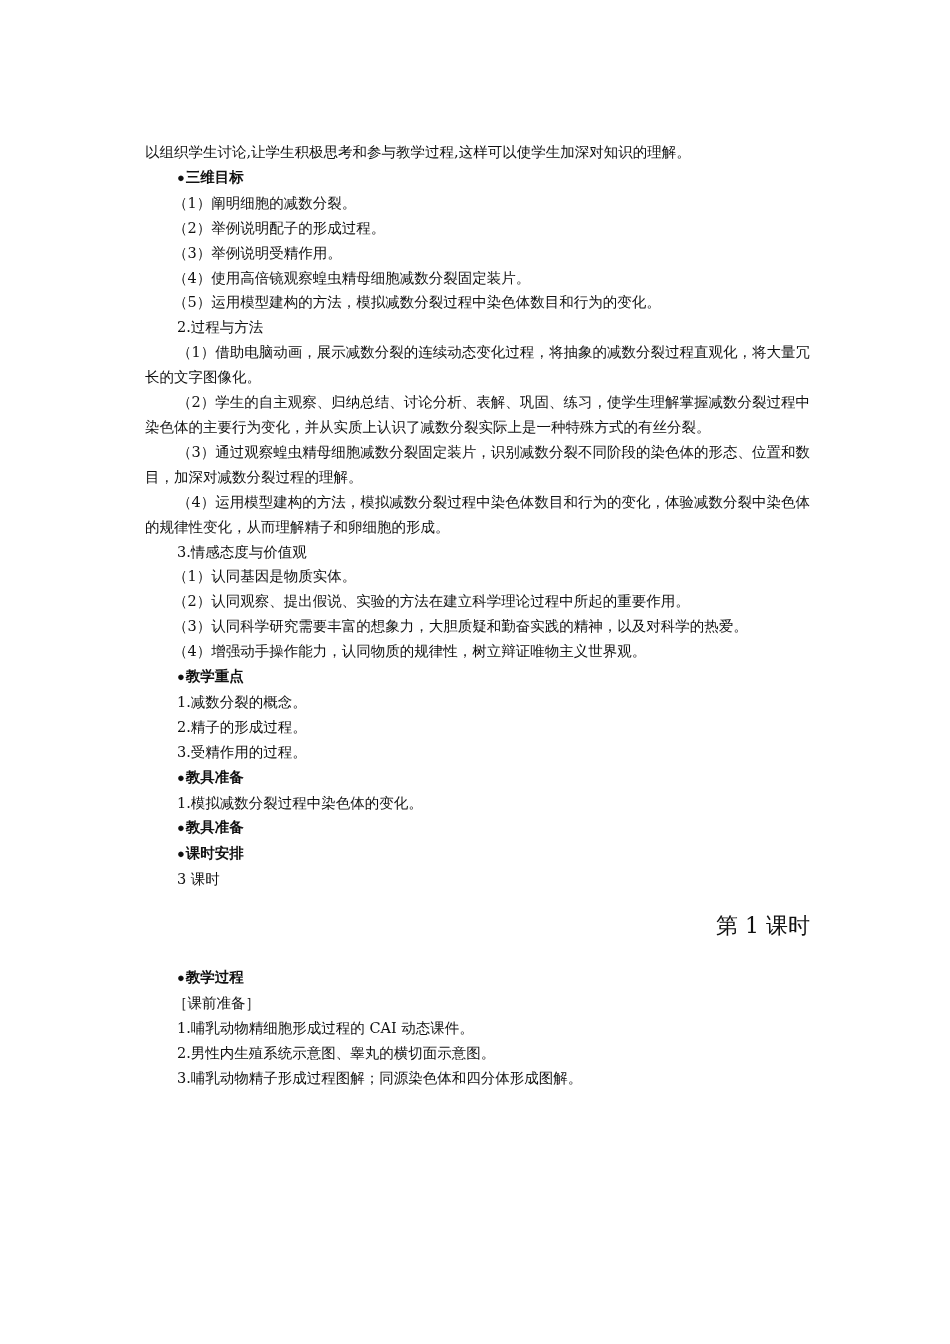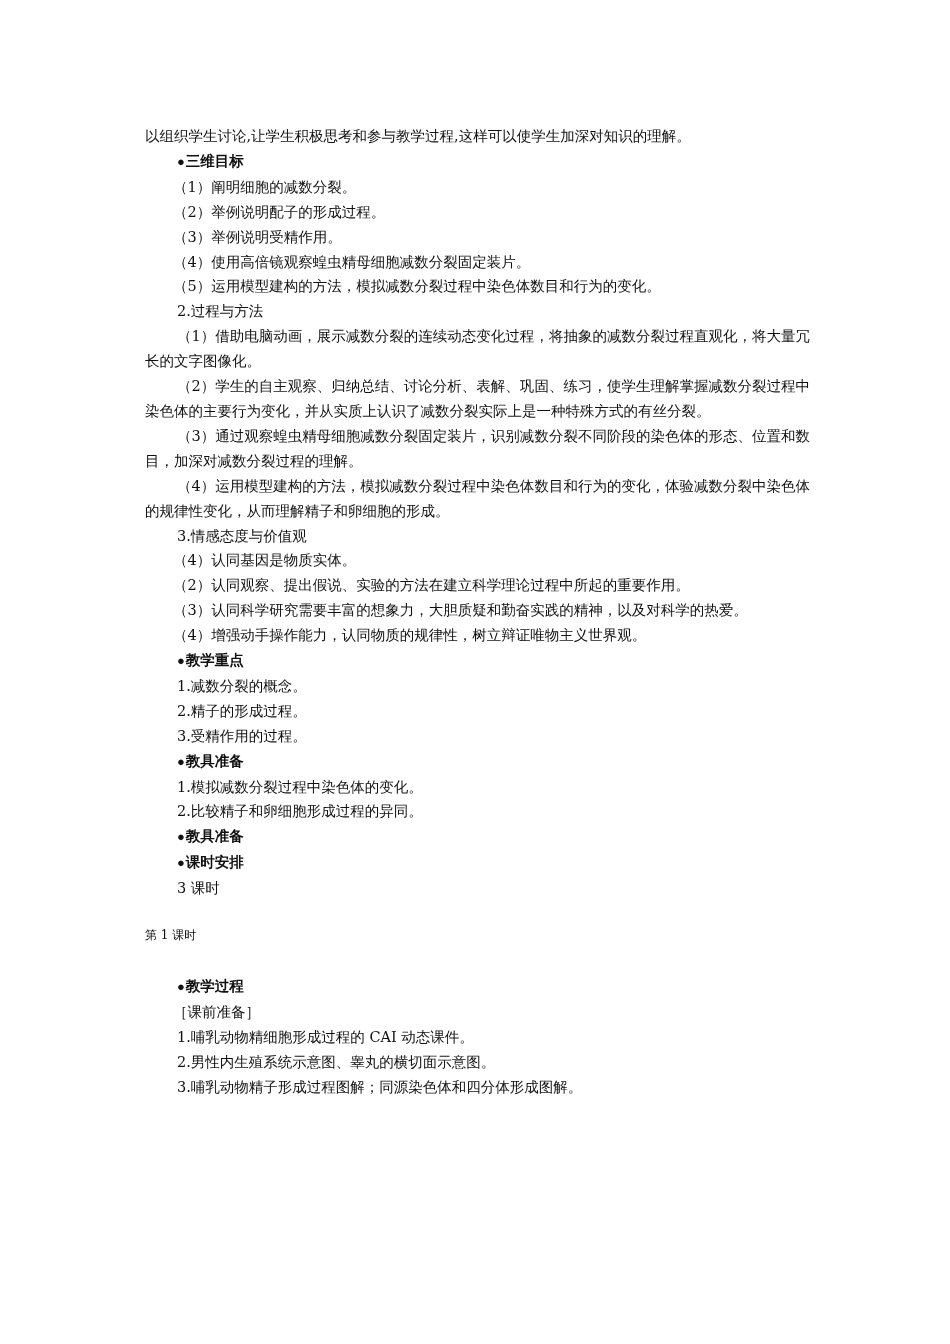--- a/index.html
+++ b/index.html
@@ -1,26 +1,26 @@
 <!DOCTYPE html>
 <html><head>
   <meta charset="utf-8">
   <style>
     html, body { margin: 0; padding: 0; background: #ffffff; }
     body { width: 950px; height: 1344px; position: relative; overflow: hidden;
            font-family: "DejaVu Serif", "Liberation Serif", serif; color: #111; }
-    .page { position: absolute; left: 145px; top: 124px; width: 665px; font-size: 14.5px; line-height: 24.9px; }
+    .page { position: absolute; left: 145px; top: 140px; width: 665px; font-size: 14.5px; line-height: 24.9px; }
     .line { white-space: nowrap; }
     .wrap { white-space: normal; text-align: justify; }
     .ind1 { padding-left: 32px; }
     .ind-first { text-indent: 32px; }
     .ind-half { padding-left: 28px; }
     .heading { font-weight: bold; font-family: Liberation Sans, sans-serif; }
     .bullet { font-size: 13px; margin-right: 1px; }
-    .center-title { text-align: left; font-size: 12px; margin: 22px 0 26px 0; }
+    .center-title { text-align: right; font-size: 22px; margin: 22px 0 26px 0; }
   </style>
 </head>
 <body>
 
 <div class="page">
   <div class="line">以组织学生讨论,让学生积极思考和参与教学过程,这样可以使学生加深对知识的理解。</div>
 
   <div class="line ind1 heading"><span class="bullet">●</span><span>三维目标</span></div>
   <div class="line ind-half">（1）阐明细胞的减数分裂。</div>
   <div class="line ind-half">（2）举例说明配子的形成过程。</div>
@@ -28,33 +28,32 @@
   <div class="line ind-half">（4）使用高倍镜观察蝗虫精母细胞减数分裂固定装片。</div>
   <div class="line ind-half">（5）运用模型建构的方法，模拟减数分裂过程中染色体数目和行为的变化。</div>
 
   <div class="line ind1">2.过程与方法</div>
   <div class="wrap ind-first">（1）借助电脑动画，展示减数分裂的连续动态变化过程，将抽象的减数分裂过程直观化，将大量冗长的文字图像化。</div>
   <div class="wrap ind-first">（2）学生的自主观察、归纳总结、讨论分析、表解、巩固、练习，使学生理解掌握减数分裂过程中染色体的主要行为变化，并从实质上认识了减数分裂实际上是一种特殊方式的有丝分裂。</div>
   <div class="wrap ind-first">（3）通过观察蝗虫精母细胞减数分裂固定装片，识别减数分裂不同阶段的染色体的形态、位置和数目，加深对减数分裂过程的理解。</div>
   <div class="wrap ind-first">（4）运用模型建构的方法，模拟减数分裂过程中染色体数目和行为的变化，体验减数分裂中染色体的规律性变化，从而理解精子和卵细胞的形成。</div>
 
   <div class="line ind1">3.情感态度与价值观</div>
-  <div class="line ind-half">（4）认同基因是物质实体。</div>
+  <div class="line ind-half">（1）认同基因是物质实体。</div>
   <div class="line ind-half">（2）认同观察、提出假说、实验的方法在建立科学理论过程中所起的重要作用。</div>
   <div class="line ind-half">（3）认同科学研究需要丰富的想象力，大胆质疑和勤奋实践的精神，以及对科学的热爱。</div>
   <div class="line ind-half">（4）增强动手操作能力，认同物质的规律性，树立辩证唯物主义世界观。</div>
 
   <div class="line ind1 heading"><span class="bullet">●</span><span>教学重点</span></div>
   <div class="line ind1">1.减数分裂的概念。</div>
   <div class="line ind1">2.精子的形成过程。</div>
   <div class="line ind1">3.受精作用的过程。</div>
 
   <div class="line ind1 heading"><span class="bullet">●</span><span>教具准备</span></div>
   <div class="line ind1">1.模拟减数分裂过程中染色体的变化。</div>
-  <div class="line ind1">2.比较精子和卵细胞形成过程的异同。</div>
 
   <div class="line ind1 heading"><span class="bullet">●</span><span>教具准备</span></div>
 
   <div class="line ind1 heading"><span class="bullet">●</span><span>课时安排</span></div>
   <div class="line ind1">3 课时</div>
 
   <div class="center-title">第 1 课时</div>
 
   <div class="line ind1 heading"><span class="bullet">●</span><span>教学过程</span></div>
   <div class="line ind-half">［课前准备］</div>

